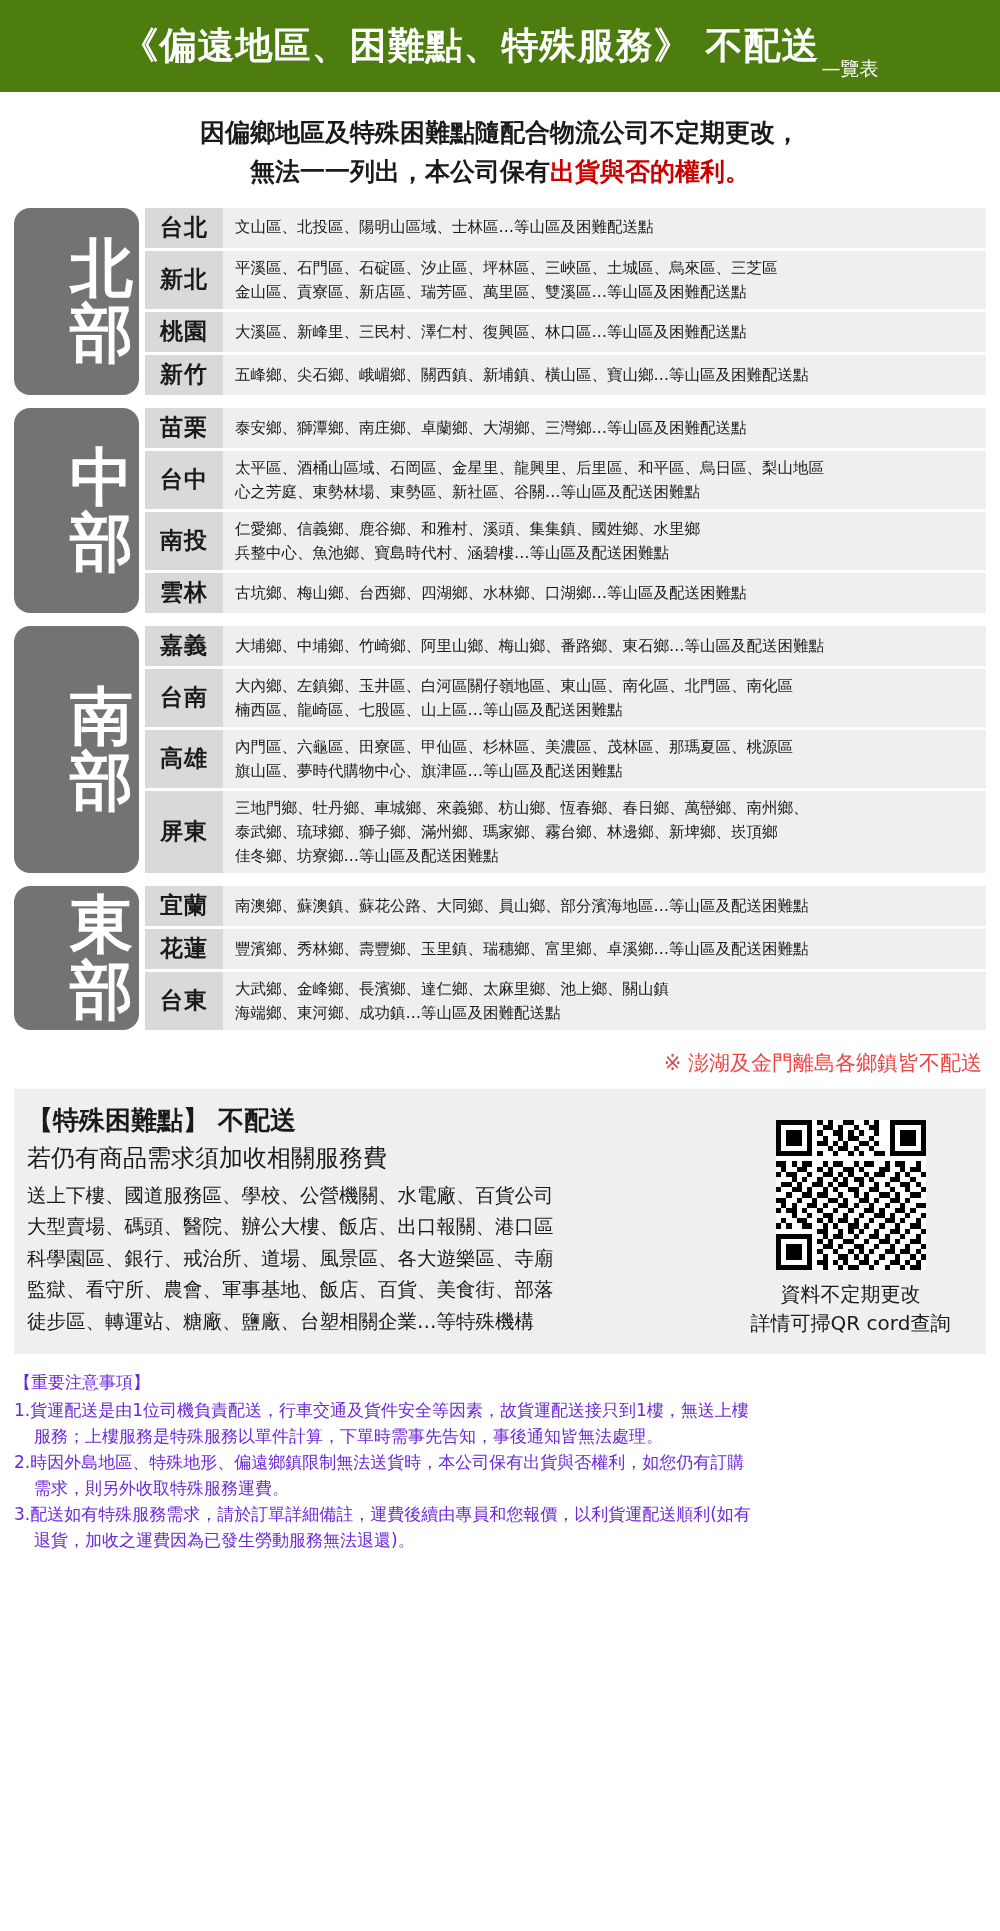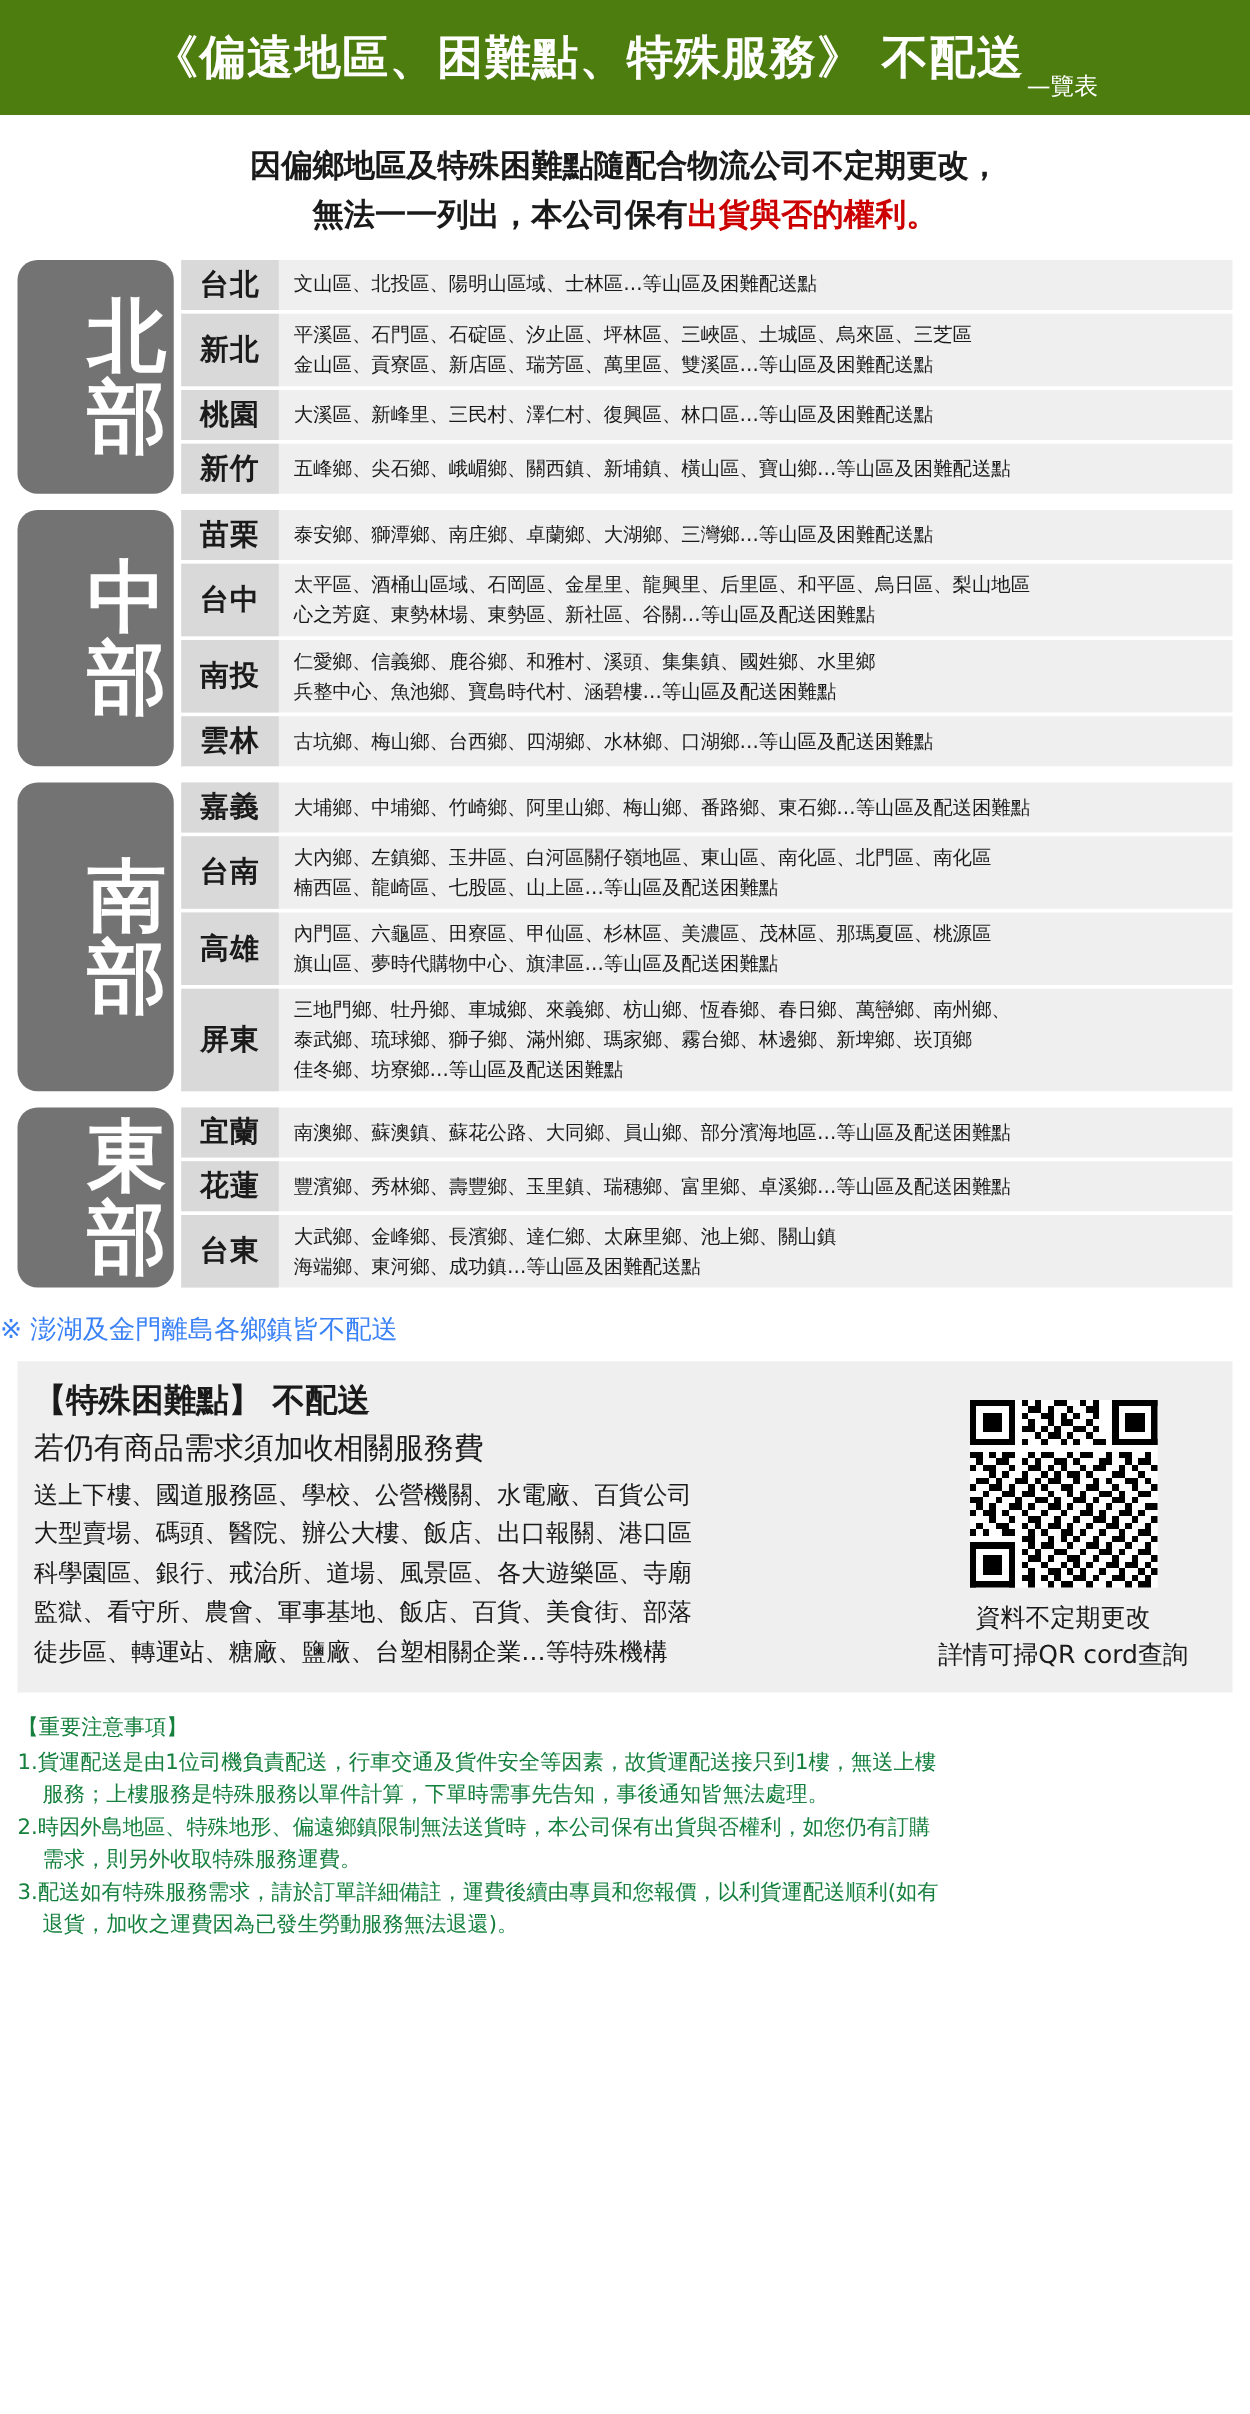--- a/index.html
+++ b/index.html
@@ -107,22 +107,23 @@
     color: #1a1a1a;
     line-height: 1.55;
     display: flex;
     flex-direction: column;
     justify-content: center;
   }
   .detail-line { white-space: nowrap; }
 
   
   .island-note {
+    text-align: right;
     font-size: 21px;
-    color: #3b82f6;
+    color: #ef4444;
     padding: 6px 18px 12px 0;
   }
 
   
   .special {
     background: #efefef;
     margin: 0 14px;
     padding: 14px 18px 16px 13px;
     display: flex;
     align-items: flex-end;
@@ -163,21 +164,21 @@
     font-size: 20px;
     color: #1a1a1a;
     text-align: center;
     line-height: 1.45;
   }
 
   
   .footer {
     padding: 16px 14px 20px 14px;
     font-size: 17px;
-    color: #15803d;
+    color: #6d28d9;
     line-height: 1.5;
   }
   .footer-title { margin-bottom: 3px; }
   .footer-item { margin-bottom: 1px; }
   .footer-cont { padding-left: 20px; }
 </style>
 </head>
 <body>
 
 <div class="page">

